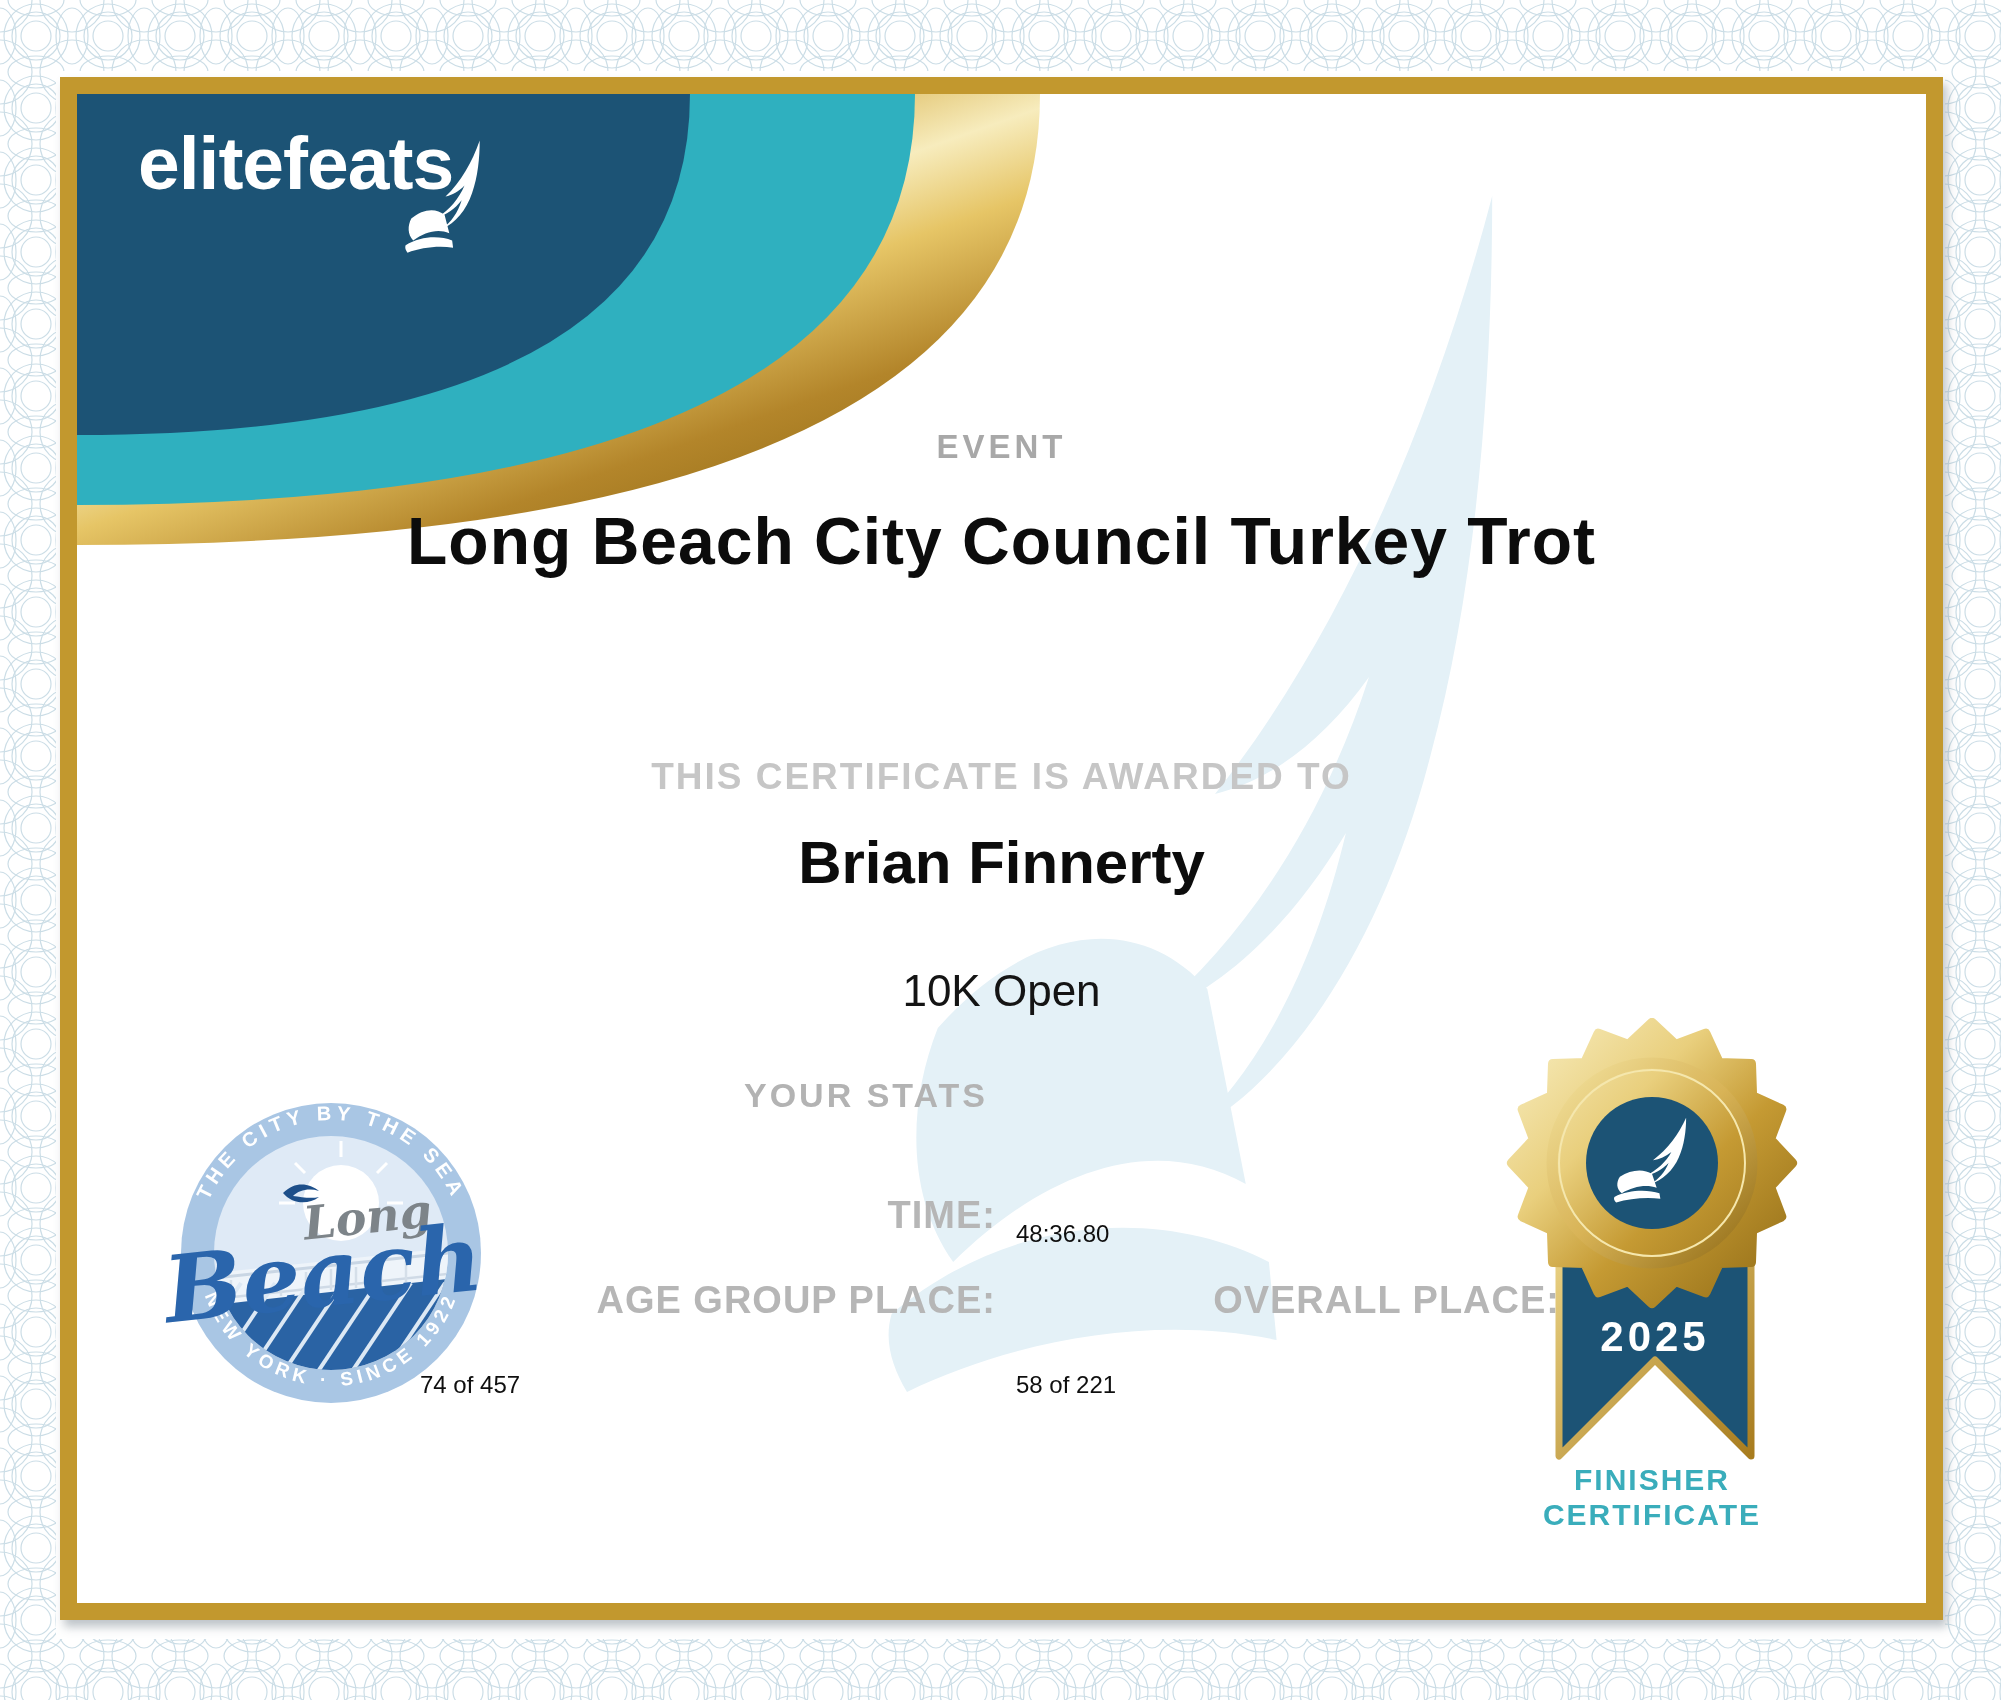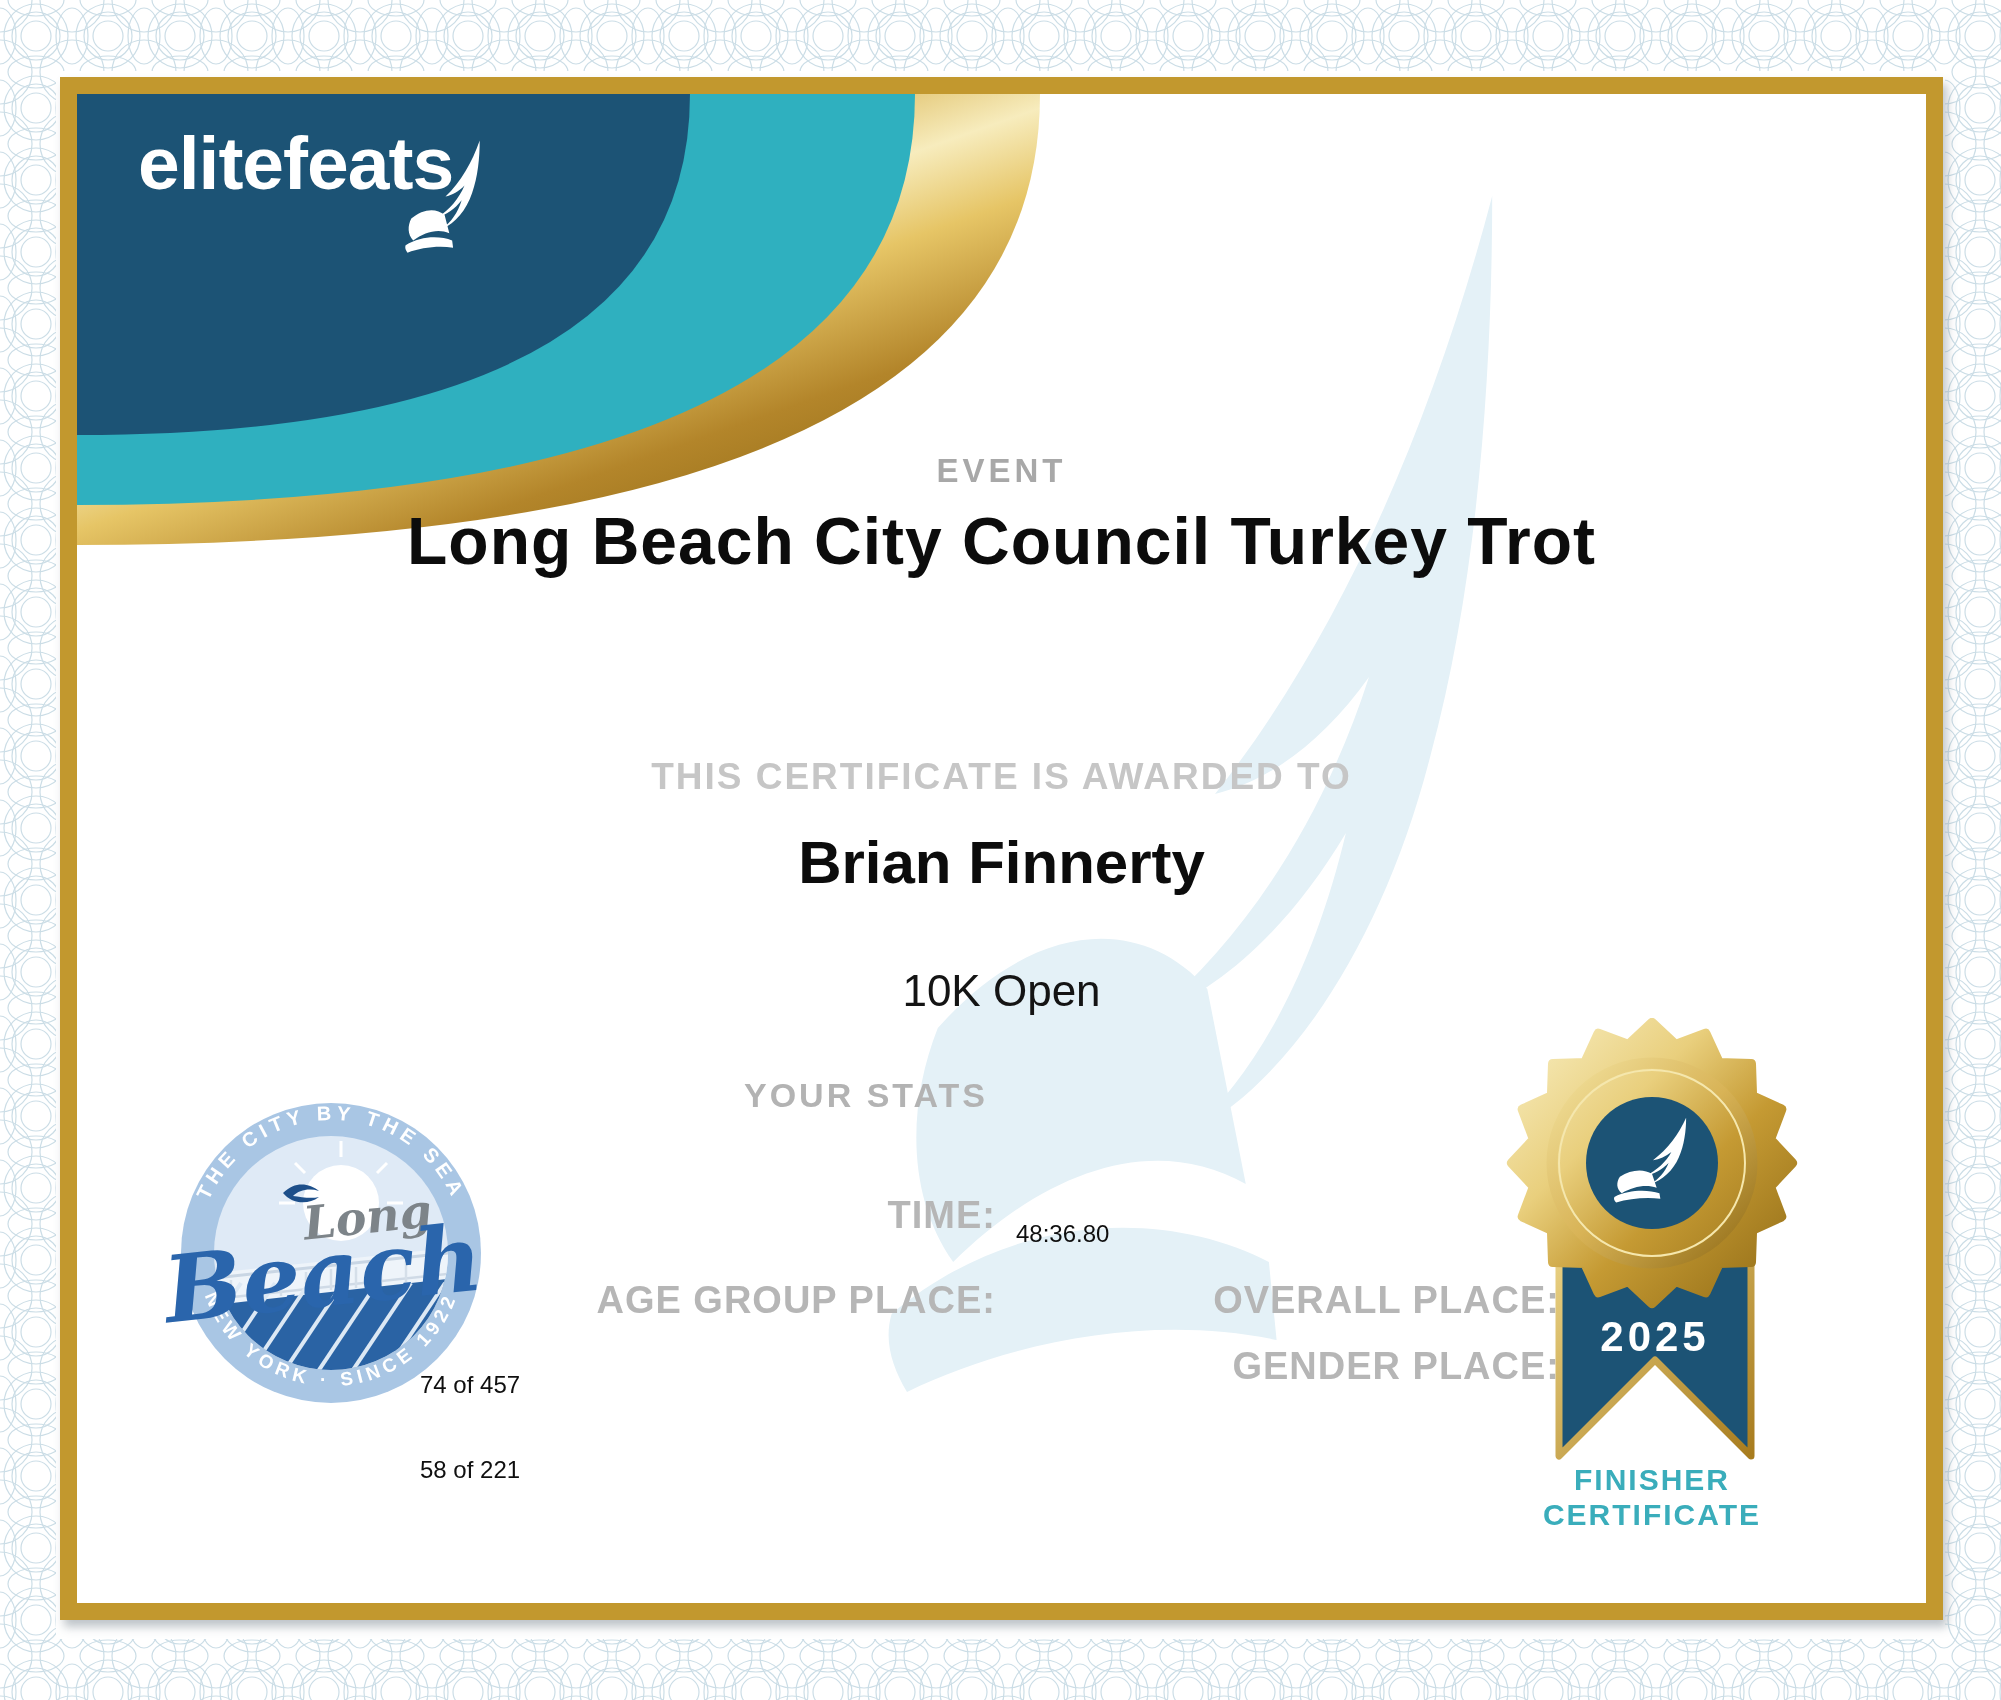--- a/index.html
+++ b/index.html
@@ -21,21 +21,21 @@
   
   .ef-logo-text{left:138px;top:120px;z-index:4;color:#ffffff;font-size:75px;
                 font-weight:700;letter-spacing:-1px;}
   #ef-logo-icon{left:398px;top:138px;z-index:4;color:#ffffff;}
 
   
   #watermark{left:830px;top:170px;z-index:1;color:#e4f1f7;}
 
   
   .center-col{left:60px;width:1883px;text-align:center;z-index:5;}
-  .event-label{top:428px;font-size:33px;font-weight:700;letter-spacing:4px;color:#a8a8a8;margin-top:24px;}
+  .event-label{top:428px;font-size:33px;font-weight:700;letter-spacing:4px;color:#a8a8a8;}
   .event-name{top:503px;font-size:66px;font-weight:800;color:#0c0c0c;letter-spacing:1px;}
   .awarded-label{top:756px;font-size:37px;font-weight:700;letter-spacing:2px;color:#c6c6c6;}
   .recipient-name{top:828px;font-size:60px;font-weight:800;color:#0c0c0c;}
   .division{top:966px;font-size:44px;font-weight:400;color:#141414;}
 
   .stats-heading{left:366px;width:1000px;top:1076px;text-align:center;z-index:5;
                  font-size:34px;font-weight:700;letter-spacing:3px;color:#b3b3b3;}
   .stats-grid{left:420px;top:1192px;width:1140px;display:grid;z-index:5;
               grid-template-columns:576px auto;column-gap:18px;row-gap:26px;gap:20px;}
   .stat-label{text-align:right;font-size:38px;font-weight:600;letter-spacing:1px;
@@ -135,21 +135,20 @@
 <div class="abs center-col recipient-name">Brian Finnerty</div>
 <div class="abs center-col division">10K Open</div>
 
 <div class="abs stats-heading">YOUR STATS</div>
 <div class="abs stats-grid">
   <div class="stat-label">TIME:</div>
   <div class="stat-value">48:36.80</div>
   <div class="stat-label">AGE GROUP PLACE:</div>
   <div class="stat-label">OVERALL PLACE:</div>
   <div class="stat-value">74 of 457</div>
-  <div class="stat-label">GENDER PLACE:</div>
   <div class="stat-value">58 of 221</div>
 </div>
 
 <svg id="city-logo" class="abs" width="400" height="350" viewBox="-200 -175 400 350">
   <defs>
     <clipPath id="lbInner">
         <circle cx="0" cy="0" r="117"></circle>
       </clipPath>
     <path id="lbTopArc" d="M -133,0 A 133,133 0 0 1 133,0" fill="none"></path>
     <path id="lbBotArc" d="M -133,0 A 133,133 0 0 0 133,0" fill="none"></path>

